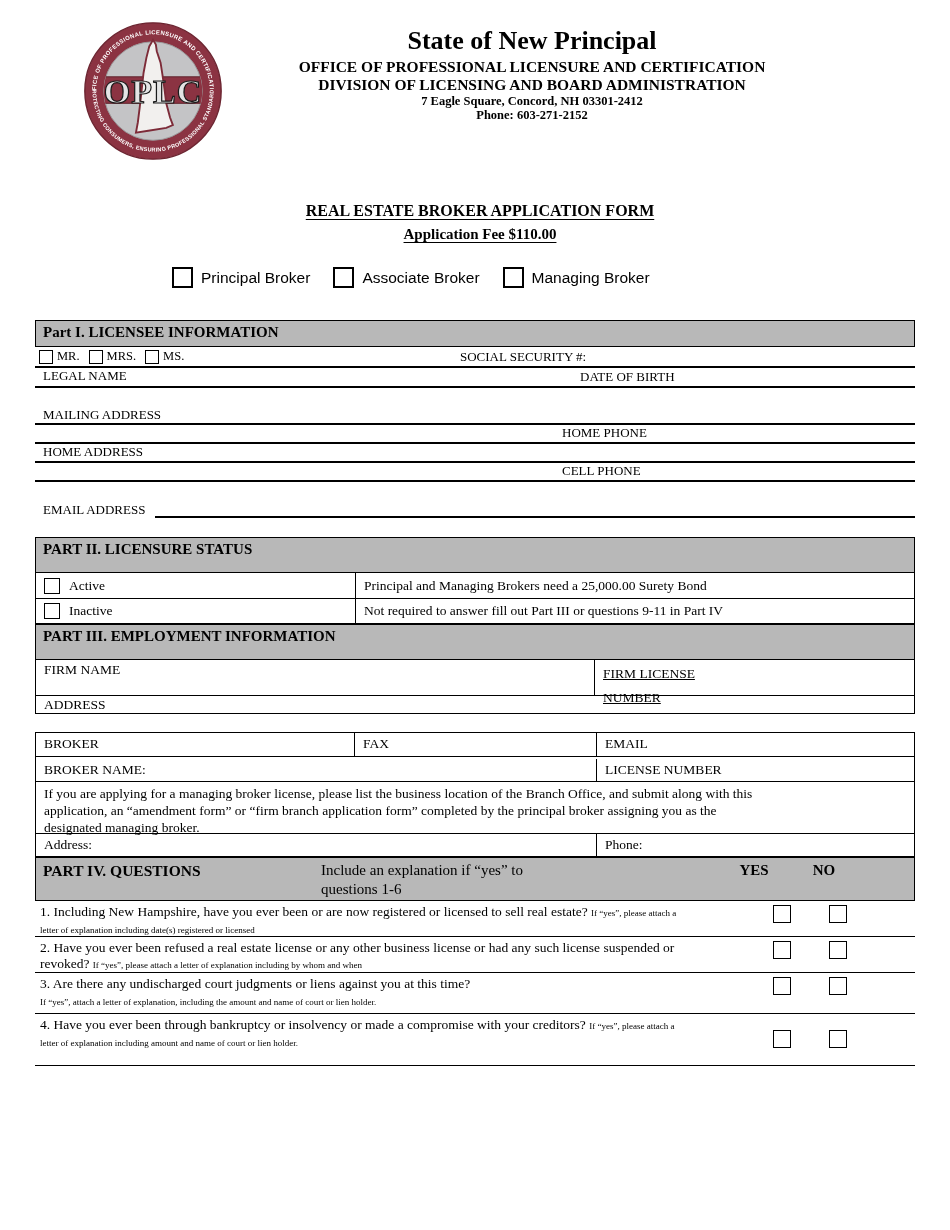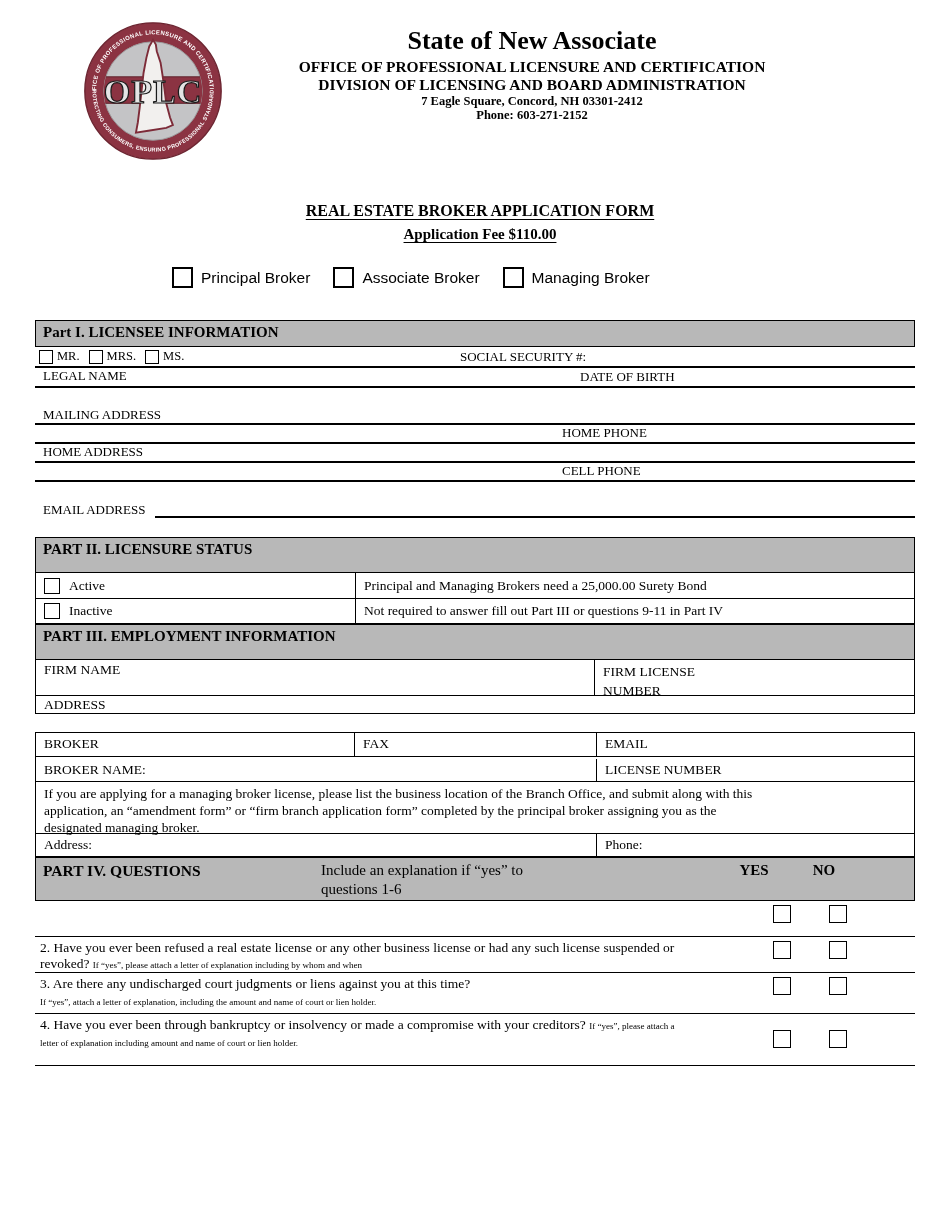--- a/index.html
+++ b/index.html
@@ -55,21 +55,21 @@
   
   .boxrow{box-sizing:border-box;display:flex;border:1.5px solid #000;border-top:none;font-size:13.5px;}
   .p2-row{height:26px;align-items:center;}
   .p2-row2{height:25px;}
   .p2-left{width:320px;box-sizing:border-box;border-right:1.5px solid #000;padding:2px 19px 2px 8px;align-self:stretch;display:flex;align-items:center;}
   .p2-right{flex:1;padding:2px 8px;}
 
   .p3-firm{height:36px;}
   .p3-firm-left{flex:1;padding:2px 8px;}
   .p3-firm-right{width:320px;box-sizing:border-box;border-left:1.5px solid #000;padding:2px 8px;}
-  .p3-firm-right span{display:inline-block;width:115px;line-height:19px;}
+  .p3-firm-right span{display:inline-block;width:115px;line-height:24px;text-decoration:underline;}
   .p3-addr{height:18px;align-items:center;padding-left:8px;}
   .p3-contact{height:25px;border-top:1.5px solid #000;}
   .c-phone{width:318px;box-sizing:border-box;padding:3px 8px;}
   .c-fax{width:242px;box-sizing:border-box;border-left:1.5px solid #000;padding:3px 8px;}
   .c-email{flex:1;border-left:1.5px solid #000;padding:3px 8px;}
   .p3-broker{height:25px;align-items:flex-end;}
   .b-left{width:560px;box-sizing:border-box;padding:3px 8px;}
   .b-right{flex:1;border-left:1.5px solid #000;padding:3px 8px;}
   .p3-para{height:52px;display:block;padding:3px 8px;line-height:17px;font-size:13.5px;}
   .p3-para-inner{max-width:710px;}
@@ -114,21 +114,21 @@
     <text x="75" y="88" text-anchor="middle" font-family="Liberation Serif, serif" font-weight="bold" font-size="36" letter-spacing="1" fill="#e4e4e4" stroke="#1a1a1a" stroke-width="1.3">OPLC</text>
     <text font-family="Liberation Sans, sans-serif" font-size="6.2" font-weight="bold" fill="#ffffff" letter-spacing="0.4">
       <textPath href="#arcTop" startOffset="50%" text-anchor="middle">OFFICE OF PROFESSIONAL LICENSURE AND CERTIFICATION</textPath>
     </text>
     <text font-family="Liberation Sans, sans-serif" font-size="5.8" font-weight="bold" fill="#ffffff" letter-spacing="0.3">
       <textPath href="#arcBottom" startOffset="50%" text-anchor="middle">PROTECTING CONSUMERS, ENSURING PROFESSIONAL STANDARDS</textPath>
     </text>
   </svg>
 
   <div class="agency">
-    <div class="agency-name">State of New Associate</div>
+    <div class="agency-name">State of New Principal</div>
     <div class="agency-line">OFFICE OF PROFESSIONAL LICENSURE AND CERTIFICATION</div>
     <div class="agency-line">DIVISION OF LICENSING AND BOARD ADMINISTRATION</div>
     <div class="agency-addr">7 Eagle Square, Concord, NH 03301-2412</div>
     <div class="agency-addr">Phone: 603-271-2152</div>
   </div>
 
   <div class="title-block">
     <div class="form-title">REAL ESTATE BROKER APPLICATION FORM</div>
     <div class="form-fee">Application Fee $110.00</div>
   </div>
@@ -264,20 +264,24 @@
     </div>
 
     <div class="bar4">
       <span class="p4-heading">PART IV. QUESTIONS</span>
       <span class="p4-include">Include an explanation if “yes” to questions 1-6</span>
       <span class="p4-yes">YES</span>
       <span class="p4-no">NO</span>
     </div>
 
     <div class="q-row q1">
+      <div class="q-text">
+        <span>1. Including New Hampshire, have you ever been or are now registered or licensed to sell real estate?</span>
+        <span class="q-note">If “yes”, please attach a letter of explanation including date(s) registered or licensed</span>
+      </div>
       <span class="cb-q qcb-yes qtop"></span>
       <span class="cb-q qcb-no qtop"></span>
     </div>
 
     <div class="q-row q2">
       <div class="q-text">
         <span>2. Have you ever been refused a real estate license or any other business license or had any such license suspended or revoked?</span>
         <span class="q-note">If “yes”, please attach a letter of explanation including by whom and when</span>
       </div>
       <span class="cb-q qcb-yes qtop"></span>

